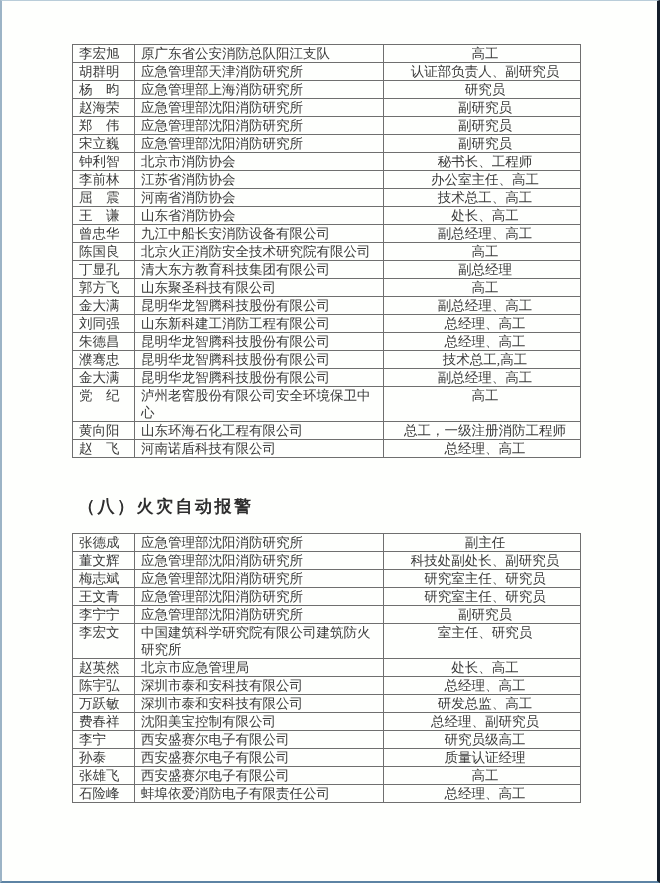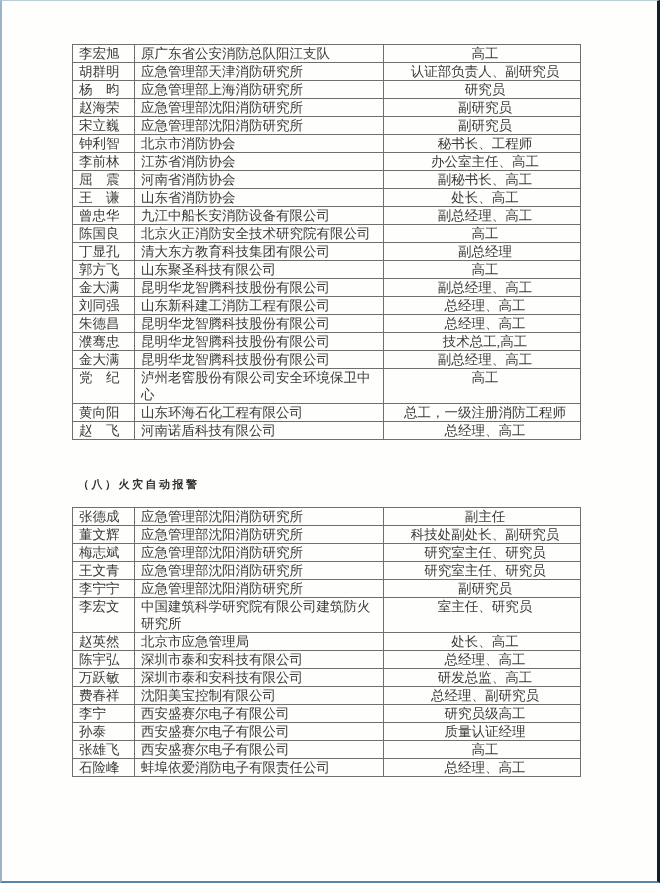--- a/index.html
+++ b/index.html
@@ -32,21 +32,21 @@
     word-break:break-all;
     color:#3a3a3a;
   }
   table.roster col.c1{width:62px;}
   table.roster col.c2{width:249px;}
   table.roster col.c3{width:197px;}
   table.roster td.cell-org{}
   table.roster td.cell-title{padding-left:8px;text-align:center;}
   .section-heading{
     margin:37px 0 15px 76px;
-    font-size:11px;
+    font-size:17px;
     font-weight:bold;
     letter-spacing:2.5px;
     color:#2e2e2e;
   }
 </style>
 </head>
 <body>
 
 <div class="page">
   <div class="content">
@@ -72,38 +72,43 @@
             <td class="cell-name">杨　昀</td>
             <td class="cell-org">应急管理部上海消防研究所</td>
             <td class="cell-title">研究员</td>
           </tr>
           <tr>
             <td class="cell-name">赵海荣</td>
             <td class="cell-org">应急管理部沈阳消防研究所</td>
             <td class="cell-title">副研究员</td>
           </tr>
           <tr>
+            <td class="cell-name">郑　伟</td>
+            <td class="cell-org">应急管理部沈阳消防研究所</td>
+            <td class="cell-title">副研究员</td>
+          </tr>
+          <tr>
             <td class="cell-name">宋立巍</td>
             <td class="cell-org">应急管理部沈阳消防研究所</td>
             <td class="cell-title">副研究员</td>
           </tr>
           <tr>
             <td class="cell-name">钟利智</td>
             <td class="cell-org">北京市消防协会</td>
             <td class="cell-title">秘书长、工程师</td>
           </tr>
           <tr>
             <td class="cell-name">李前林</td>
             <td class="cell-org">江苏省消防协会</td>
             <td class="cell-title">办公室主任、高工</td>
           </tr>
           <tr>
             <td class="cell-name">屈　震</td>
             <td class="cell-org">河南省消防协会</td>
-            <td class="cell-title">副秘书长、高工</td>
+            <td class="cell-title">技术总工、高工</td>
           </tr>
           <tr>
             <td class="cell-name">王　谦</td>
             <td class="cell-org">山东省消防协会</td>
             <td class="cell-title">处长、高工</td>
           </tr>
           <tr>
             <td class="cell-name">曾忠华</td>
             <td class="cell-org">九江中船长安消防设备有限公司</td>
             <td class="cell-title">副总经理、高工</td>

